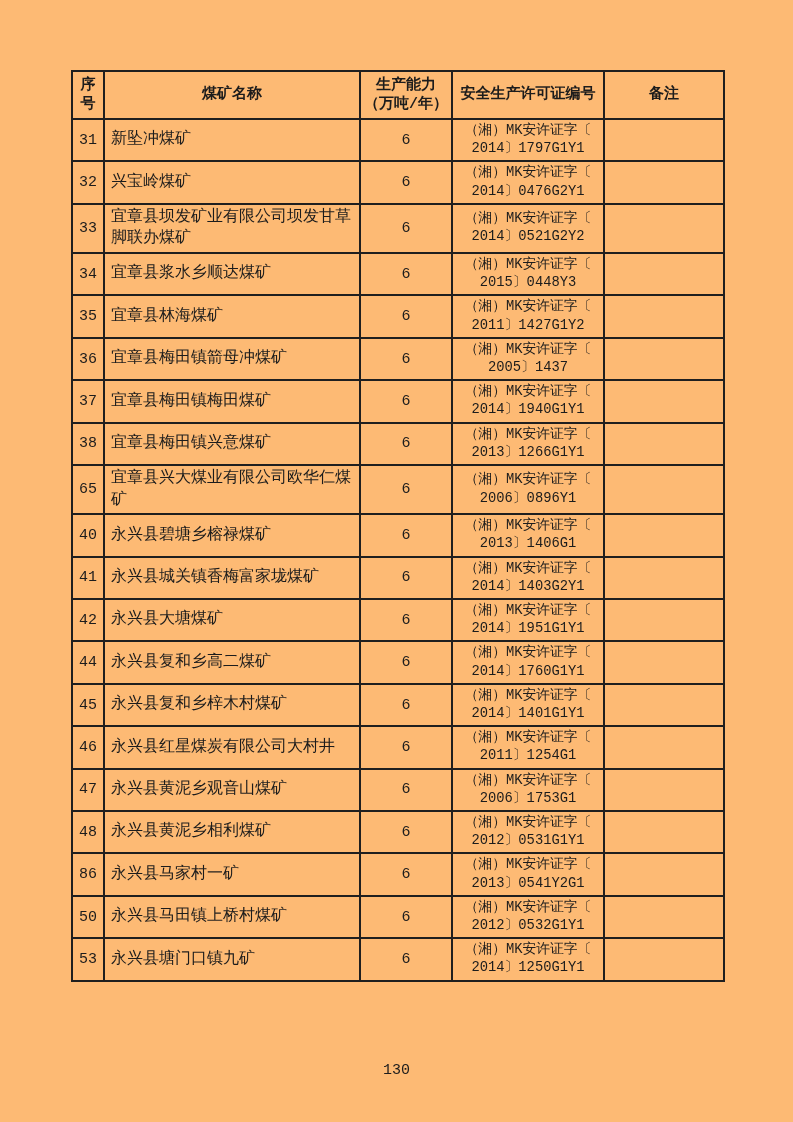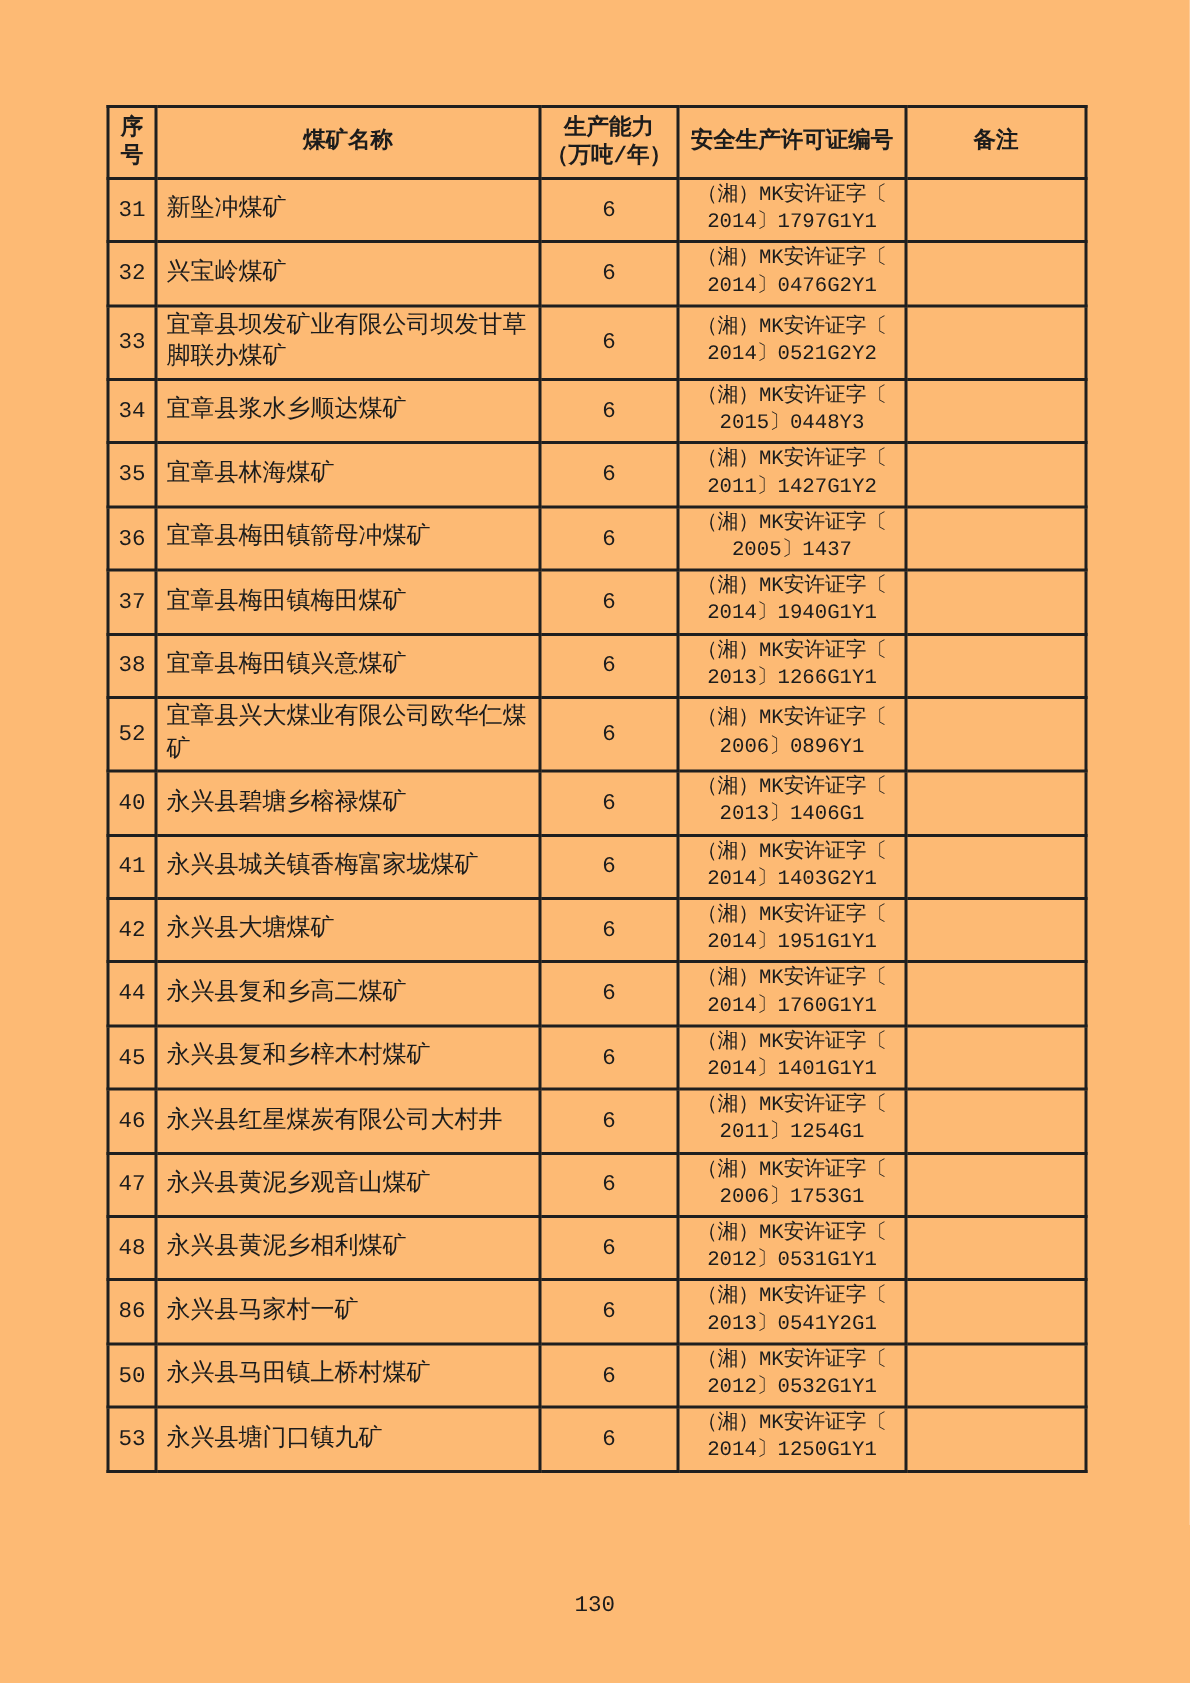--- a/index.html
+++ b/index.html
@@ -155,21 +155,21 @@
           <td class="c-rem"></td>
         </tr>
         <tr>
           <td class="c-no">38</td>
           <td class="c-name">宜章县梅田镇兴意煤矿</td>
           <td class="c-cap">6</td>
           <td class="c-lic">（湘）MK安许证字〔2013〕1266G1Y1</td>
           <td class="c-rem"></td>
         </tr>
         <tr>
-          <td class="c-no">52</td>
+          <td class="c-no">65</td>
           <td class="c-name">宜章县兴大煤业有限公司欧华仁煤矿</td>
           <td class="c-cap">6</td>
           <td class="c-lic">（湘）MK安许证字〔2006〕0896Y1</td>
           <td class="c-rem"></td>
         </tr>
         <tr>
           <td class="c-no">40</td>
           <td class="c-name">永兴县碧塘乡榕禄煤矿</td>
           <td class="c-cap">6</td>
           <td class="c-lic">（湘）MK安许证字〔2013〕1406G1</td>

